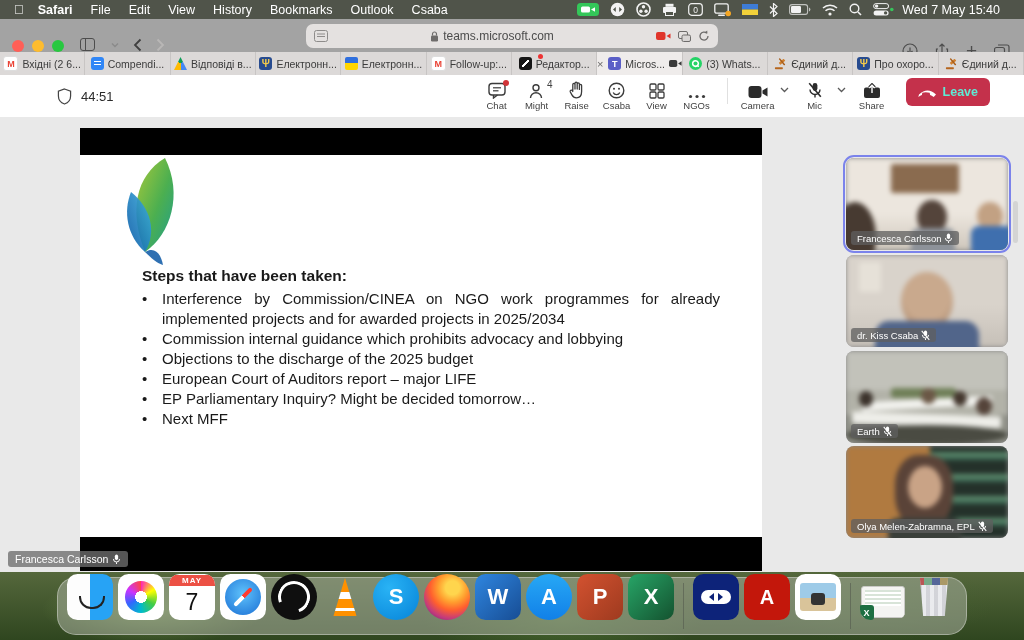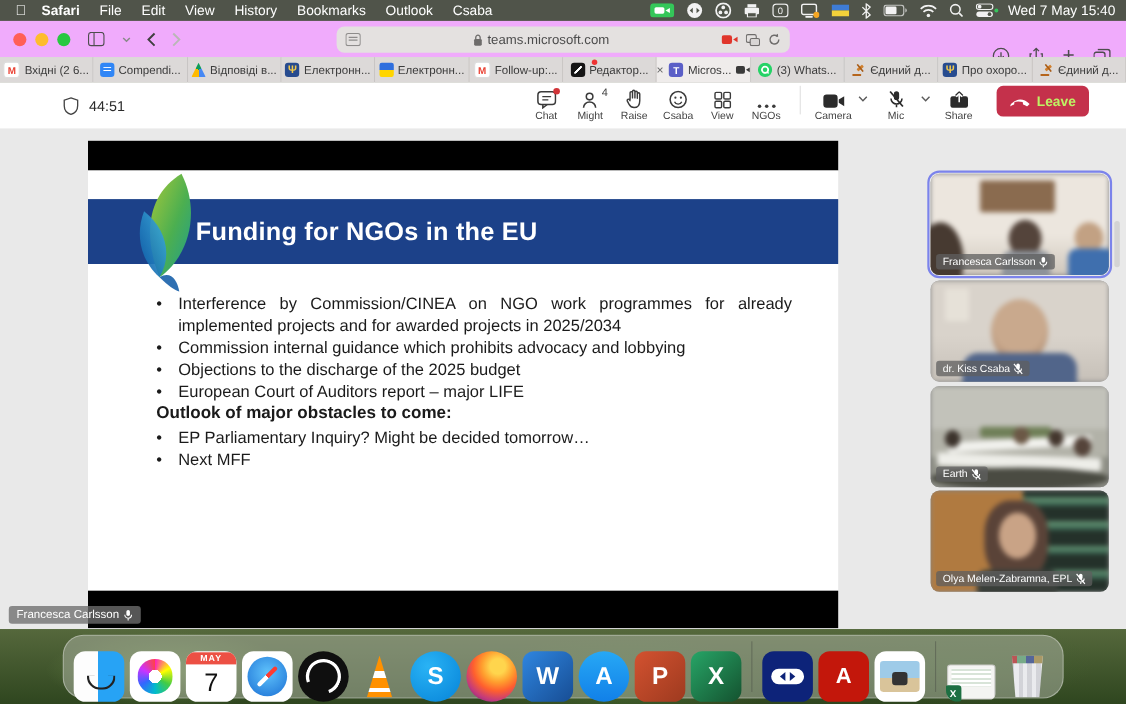--- a/index.html
+++ b/index.html
@@ -7,23 +7,23 @@
        background:linear-gradient(180deg,#41453a 0,#555a4b 20px,#6d7a58 200px,#5c6e44 480px,#47602f 570px,#33491f 640px);position:relative}
   .screen{position:absolute;inset:0}
   
   .menubar{position:absolute;left:0;top:0;width:1024px;height:19px;background:#50544a;display:flex;align-items:center;color:#fff;font-size:12.5px;gap:0}
   .menubar .apple{margin:0 14px 0 14px;font-size:13px;line-height:19px}
   .menubar .appname{font-weight:700;margin-right:18px}
   .menus{display:flex;gap:18px}
   .menus span{cursor:default}
   .statusicons{margin-left:auto;display:flex;align-items:center;gap:11px;margin-right:8px}
   .statusicons .sic{display:flex;align-items:center;height:19px}
-  .menubar .clock{margin-right:10px;white-space:nowrap}
+  .menubar .clock{margin-right:24px;white-space:nowrap}
   
-  .chrome{position:absolute;left:0;top:19px;width:1024px;height:33px;background:#f0abfc;border-bottom:1px solid #d2cfce;display:flex;align-items:center}
+  .chrome{position:absolute;left:0;top:19px;width:1024px;height:33px;background:#a3a3a3;border-bottom:1px solid #d2cfce;display:flex;align-items:flex-end}
   .lights{display:flex;gap:8px;margin-left:12px}
   .light{width:12px;height:12px;border-radius:50%}
   .l-close{background:#ff5f57}.l-min{background:#febc2e}.l-zoom{background:#28c840}
   .navbtns{display:flex;align-items:center;gap:14px;margin-left:16px;color:#4d4d4d}
   .urlfield{position:absolute;left:50%;transform:translateX(-50%);top:5px;width:412px;height:24px;background:#e4e1e0;border-radius:7px;display:flex;align-items:center;padding:0 8px;box-sizing:border-box}
   .urlfield .site{flex:1;text-align:center;font-size:12px;color:#4c4c4c;display:flex;align-items:center;justify-content:center;gap:4px}
   .urlright{display:flex;align-items:center;gap:7px}
   .chromeright{position:absolute;right:14px;top:24px;display:flex;align-items:center;gap:17px;color:#4d4d4d}
   
   .tabstrip{position:absolute;left:0;top:52px;width:1024px;height:23px;background:#dcd9d8;display:flex}
@@ -48,21 +48,21 @@
   .timer{font-size:13px;color:#2b2b2b}
   .tright{margin-left:auto;display:flex;align-items:center;margin-right:0}
   .mctl{width:40px;display:flex;flex-direction:column;align-items:center;gap:1px;cursor:pointer;position:relative}
   .mctl .lbl{font-size:9.5px;color:#424242}
   .mctl .ic{height:18px;display:flex;align-items:flex-end;position:relative}
   .badge-dot{position:absolute;top:-1px;right:-3px;width:6px;height:6px;border-radius:50%;background:#d13438}
   .pcount{position:absolute;top:-2px;right:-8px;font-size:10px;color:#424242}
   .vdiv{width:1px;height:26px;background:#e0e0e0;margin:0 10px 10px}
   .devctl{display:flex;align-items:flex-start}
   .chev{margin:6px 6px 0 2px}
-  .leavebtn{background:#c4314b;color:#bef264;border:none;border-radius:6px;height:28px;padding:0 12px;display:flex;align-items:center;gap:6px;font-size:12.5px;font-weight:600;margin:0 34px 8px 14px;cursor:pointer}
+  .leavebtn{background:#c4314b;color:#5eead4;border:none;border-radius:6px;height:28px;padding:0 12px;display:flex;align-items:center;gap:6px;font-size:12.5px;font-weight:600;margin:0 34px 8px 14px;cursor:pointer}
   
   .content{position:absolute;left:0;top:117px;width:1024px;height:455px;background:#e9e9e9;overflow:hidden}
   .blackbar{position:absolute;left:80px;width:682px;background:#000}
   .bb-top{top:11px;height:27px}
   .bb-bottom{top:420px;height:34px}
   .slide{position:absolute;left:80px;top:38px;width:682px;height:382px;background:#fff}
   .banner{position:absolute;left:0;top:26px;width:682px;height:59px;background:#1c4189}
   .banner .stitle{color:#fff;font-size:23px;font-weight:700;line-height:59px;padding-left:98px;letter-spacing:0.2px}
   .leaf{position:absolute;left:33px;top:1px;width:92px;height:110px}
   .slidebody{position:absolute;left:62px;top:112px;width:578px;color:#1a1a1a}
@@ -107,21 +107,21 @@
   .scrollthumb{position:absolute;left:1013px;top:84px;width:5px;height:42px;border-radius:3px;background:#d4d4d4}
   
   .wallstrip{position:absolute;left:0;top:572px;width:1024px;height:68px;background:
      radial-gradient(160px 50px at 15% 55%,rgba(140,175,95,.55),transparent 70%),
      radial-gradient(200px 60px at 55% 70%,rgba(90,130,60,.5),transparent 70%),
      radial-gradient(180px 55px at 85% 45%,rgba(70,100,50,.55),transparent 70%),
      linear-gradient(180deg,#55683c,#2f461f)}
   .dock{position:absolute;left:50%;transform:translateX(-50%);bottom:5px;height:58px;border-radius:19px;
         background:rgba(168,174,158,.55);border:0.5px solid rgba(255,255,255,.35);
         display:flex;align-items:center;gap:5px;padding:0 9px;box-sizing:border-box}
-  .ditem{width:46px;height:64px;position:relative;display:flex;align-items:flex-end;justify-content:center;flex:none;cursor:pointer}
+  .ditem{width:46px;height:64px;position:relative;display:flex;align-items:flex-start;justify-content:center;flex:none;cursor:pointer}
   .ditem.running:after{content:"";position:absolute;bottom:-6px;left:50%;transform:translateX(-50%);width:4px;height:4px;border-radius:50%;background:#2e2e2e}
   .ddiv{width:1px;height:46px;background:rgba(80,85,75,.55);margin:0 4px;flex:none}
   .dk{width:46px;height:46px;border-radius:10.5px;display:flex;align-items:center;justify-content:center;font-weight:700;color:#fff;font-size:22px;position:relative;overflow:hidden}
   .dk-finder{background:linear-gradient(90deg,#fdfdfd 0 49%,#27a3f5 49%)}
   .dk-finder:after{content:"";position:absolute;left:12px;top:22px;width:22px;height:11px;border:2px solid #222;border-top:none;border-radius:0 0 12px 12px}
   .dk-photos{background:#fff}
   .dk-photos i{width:32px;height:32px;border-radius:50%;background:radial-gradient(circle at 50% 50%,#fff 0 6px,transparent 6px),conic-gradient(#f44,#fa0,#fe24b8 0,#ff0,#4c4,#0bc,#36f,#c3f,#f44)}
   .dk-cal{background:#fff;flex-direction:column;color:#111}
   .dk-cal .cm{background:#ec5044;color:#fff;font-size:8px;width:100%;text-align:center;line-height:11px;letter-spacing:1px}
   .dk-cal .cd{font-size:23px;font-weight:400;line-height:33px}
@@ -559,59 +559,56 @@
             </svg>
           </span>
           <span>Leave</span>
         </button>
       </div>
   </div>
 
   <div class="content">
     <div class="blackbar bb-top"></div>
     <div class="slide">
-      <div class="banner">
-        <div class="stitle">Funding for NGOs in the EU</div>
-      </div>
       <div class="leaf">
         <svg width="92" height="110" viewBox="0 0 92 110">
           <defs>
             <linearGradient id="lg" x1="0" y1="0" x2="1" y2="1">
               <stop offset="0" stop-color="#a8c93a"></stop>
                 <stop offset="0.55" stop-color="#4caf50"></stop>
                 <stop offset="1" stop-color="#1f9e8e"></stop>
             </linearGradient>
             <linearGradient id="lb" x1="0" y1="1" x2="1" y2="0">
               <stop offset="0" stop-color="#0b57a4"></stop>
                 <stop offset="1" stop-color="#3fb3e0"></stop>
             </linearGradient>
           </defs>
           <path d="M52 2 C22 20 16 56 32 96 C58 78 70 38 52 2 Z" fill="url(#lg)"></path>
           <path d="M32 96 C14 80 10 56 18 36 C38 52 44 76 32 96 Z" fill="url(#lb)" opacity="0.92"></path>
           <path d="M32 96 C40 104 46 108 50 109 C48 98 42 90 32 96 Z" fill="#0b57a4" opacity="0.85"></path>
         </svg>
       </div>
       <div class="slidebody" id="slideBody">
+          <h3>Steps that have been taken:</h3>
           <div class="bullet">
             <span class="dot">•</span>
             <span class="btxt">Interference by Commission/CINEA on NGO work programmes for already implemented projects and for awarded projects in 2025/2034</span>
           </div>
           <div class="bullet">
             <span class="dot">•</span>
             <span class="btxt">Commission internal guidance which prohibits advocacy and lobbying</span>
           </div>
           <div class="bullet">
             <span class="dot">•</span>
             <span class="btxt">Objections to the discharge of the 2025 budget</span>
           </div>
           <div class="bullet">
             <span class="dot">•</span>
             <span class="btxt">European Court of Auditors report – major LIFE</span>
           </div>
-          <h3 class="sec2">Outlook of major obstacles to come:</h3>
           <div class="bullet">
             <span class="dot">•</span>
             <span class="btxt">EP Parliamentary Inquiry? Might be decided tomorrow…</span>
           </div>
           <div class="bullet">
             <span class="dot">•</span>
             <span class="btxt">Next MFF</span>
           </div>
         </div>
     </div>

